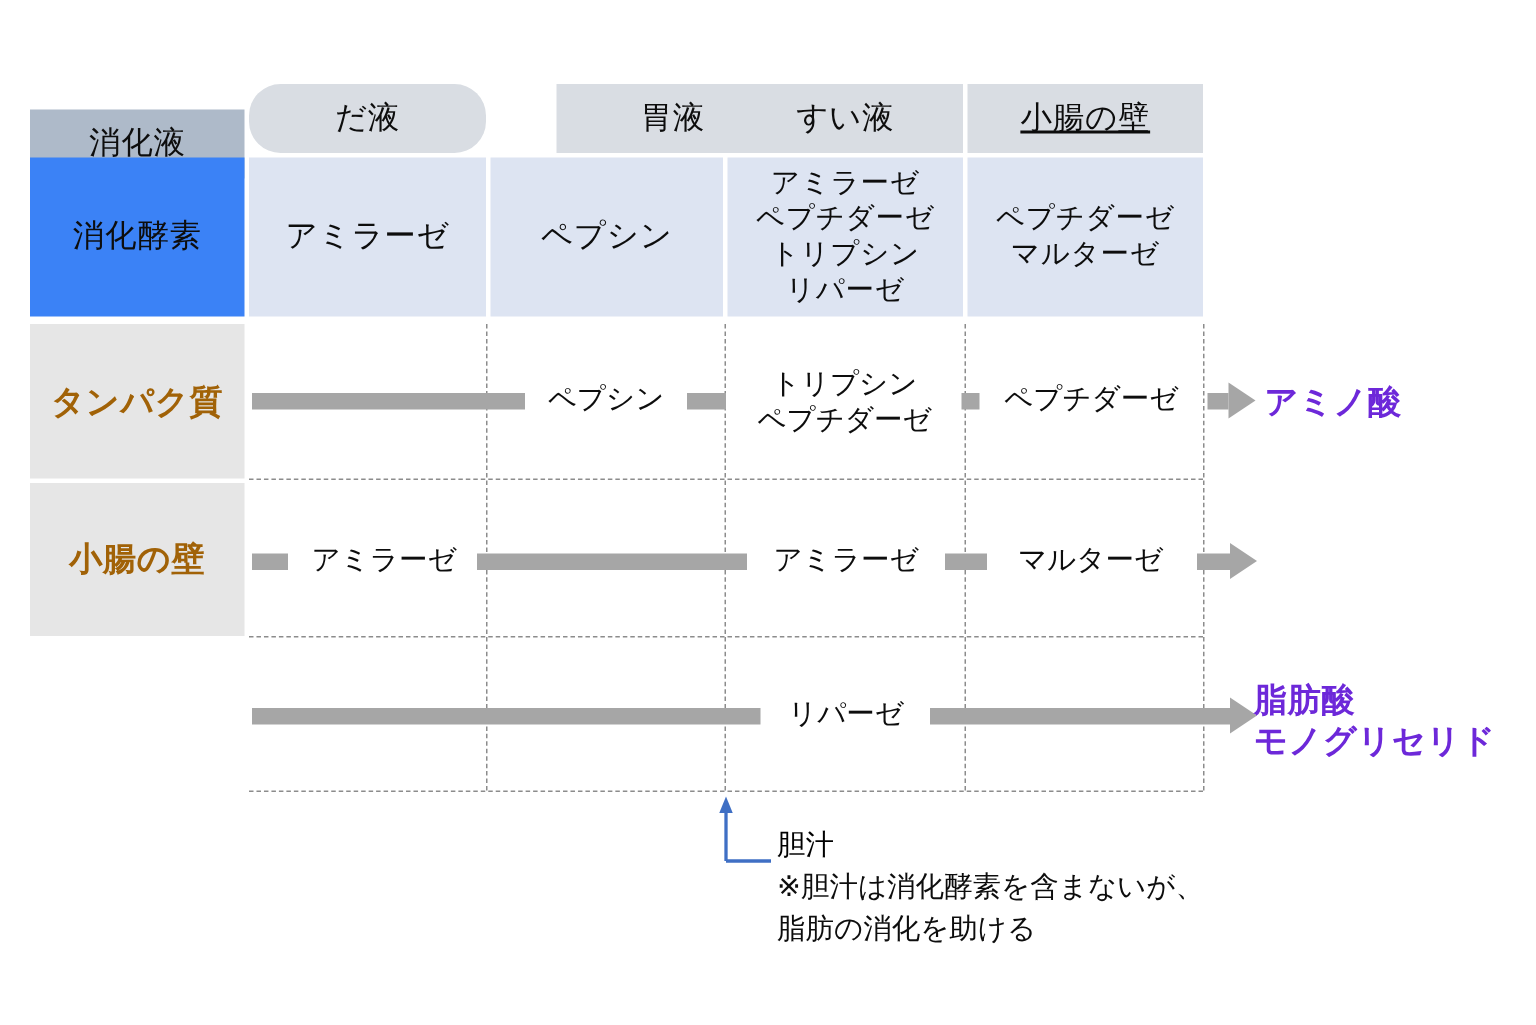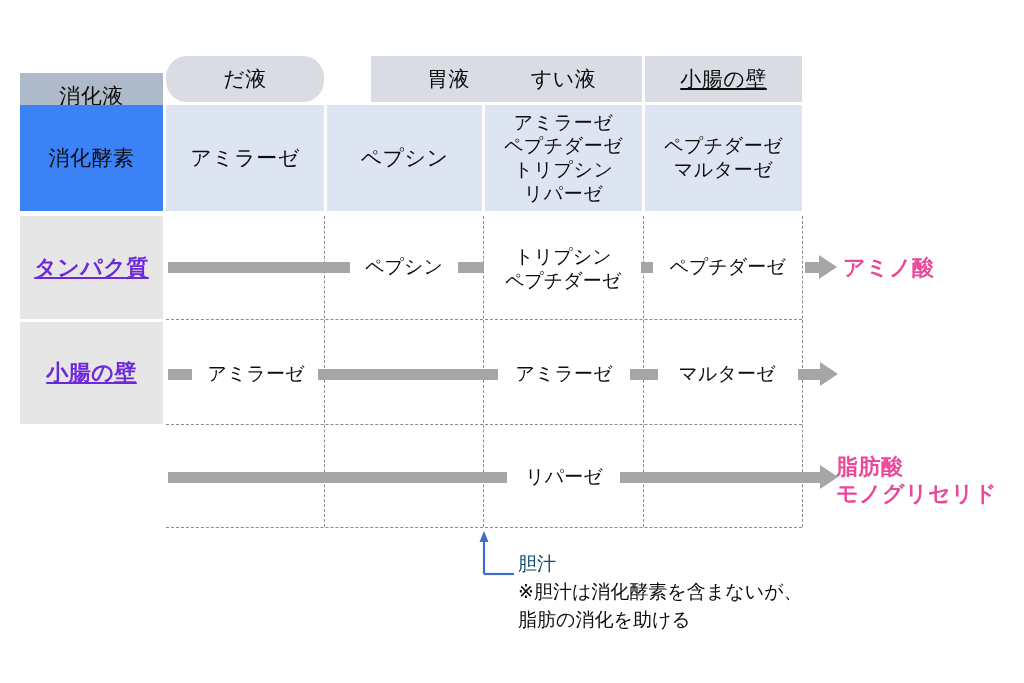--- a/index.html
+++ b/index.html
@@ -43,23 +43,22 @@
   .ecell        { background: #dde4f2; }
 
   
   .scell {
     background: #e6e6e6;
     display: flex;
     align-items: center;
     justify-content: center;
     font-size: 22px;
     font-weight: bold;
-    color: #6d28d9;
+    color: #a16207;
     letter-spacing: 0.5px;
-    text-decoration: underline;
   }
   .scell.light { font-weight: normal; }
 
   
   .vdash {
     border-left: 1.5px dashed #8c8c8c;
     width: 0;
   }
   .hdash {
     border-top: 1.5px dashed #8c8c8c;
@@ -90,38 +89,38 @@
     white-space: pre-line;
     display: flex;
     align-items: center;
     justify-content: center;
   }
 
   
   .product {
     font-size: 22px;
     font-weight: bold;
-    color: #ec4899;
+    color: #6d28d9;
     line-height: 1.25;
     white-space: pre-line;
     display: flex;
     align-items: center;
     letter-spacing: 0.5px;
   }
 
   
   .bile-note {
     font-size: 19px;
     color: #0d0d0d;
     line-height: 1.45;
     white-space: pre-line;
   }
   .bile-label {
     font-size: 19px;
-    color: #0c4a6e;
+    color: #000000;
     line-height: 1.2;
   }
 </style>
 </head>
 <body>
 
 <div id="stage">
 
   <div class="abs hcell hcell-corner" style="left:20px; top:56px; width:143px; height:46px;margin-top:17px;">消化液</div>
 

